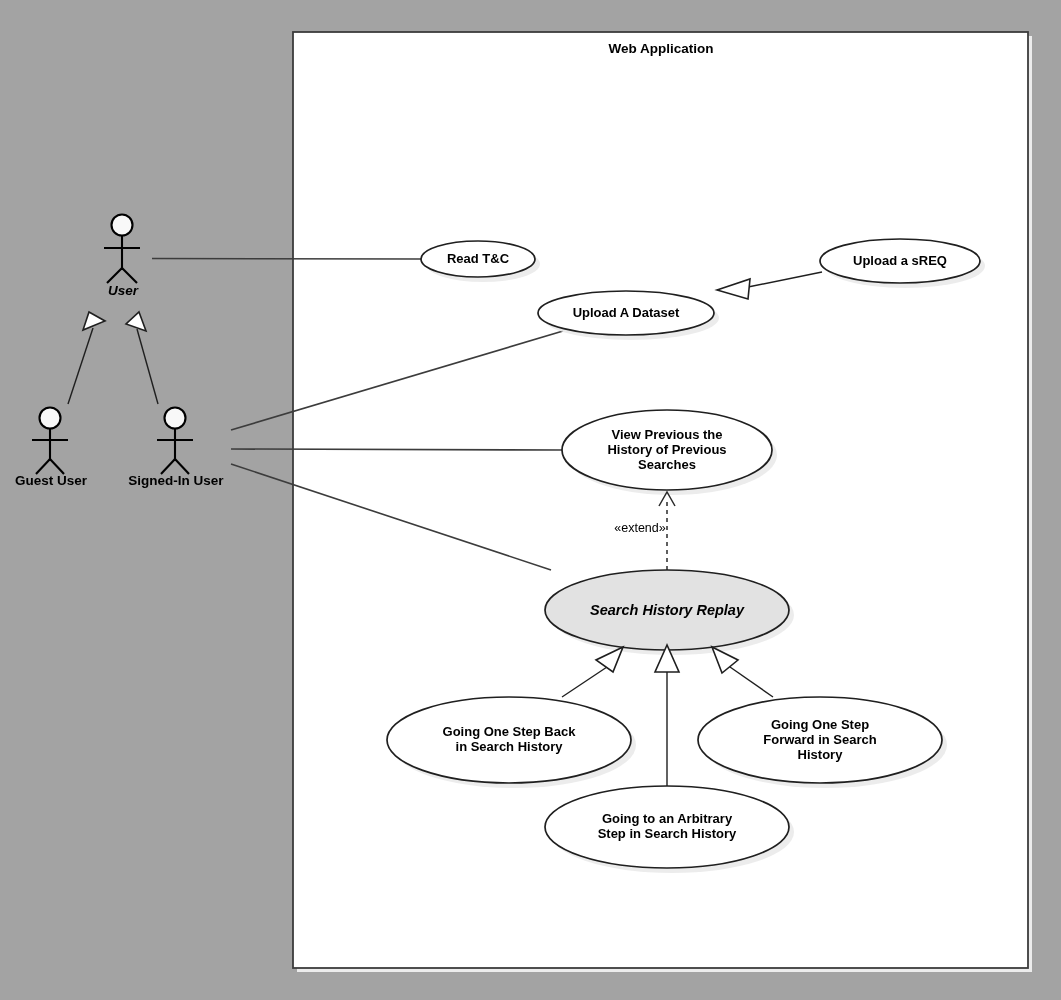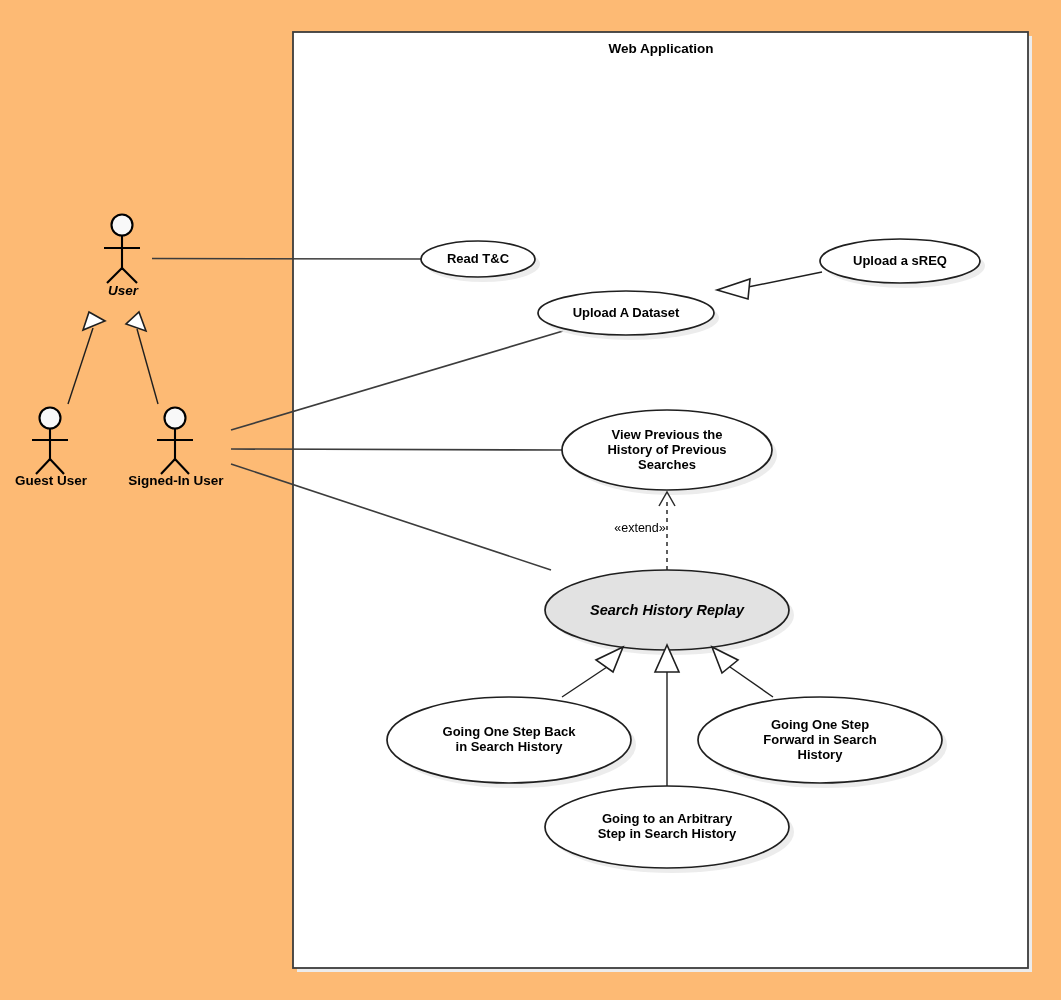--- a/index.html
+++ b/index.html
@@ -5,21 +5,21 @@
   html, body {
     margin: 0;
     padding: 0;
     background: #f8f8f8;
     font-family: "Liberation Sans", sans-serif;
   }
   #diagram-root {
     position: relative;
     width: 1061px;
     height: 1000px;
-    background: #fdba74;
+    background: #a3a3a3;
     overflow: hidden;
   }
   svg#uml-canvas {
     position: absolute;
     left: 0;
     top: 0;
     width: 1061px;
     height: 1000px;
     display: block;
   }

